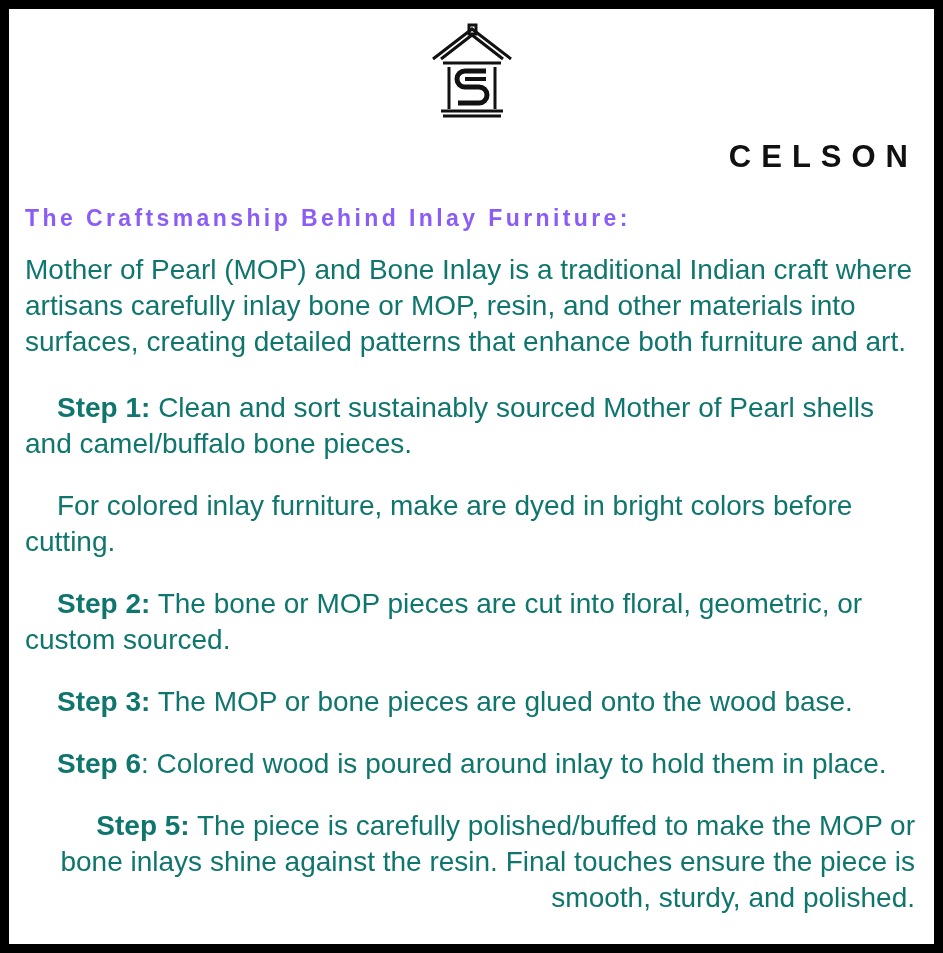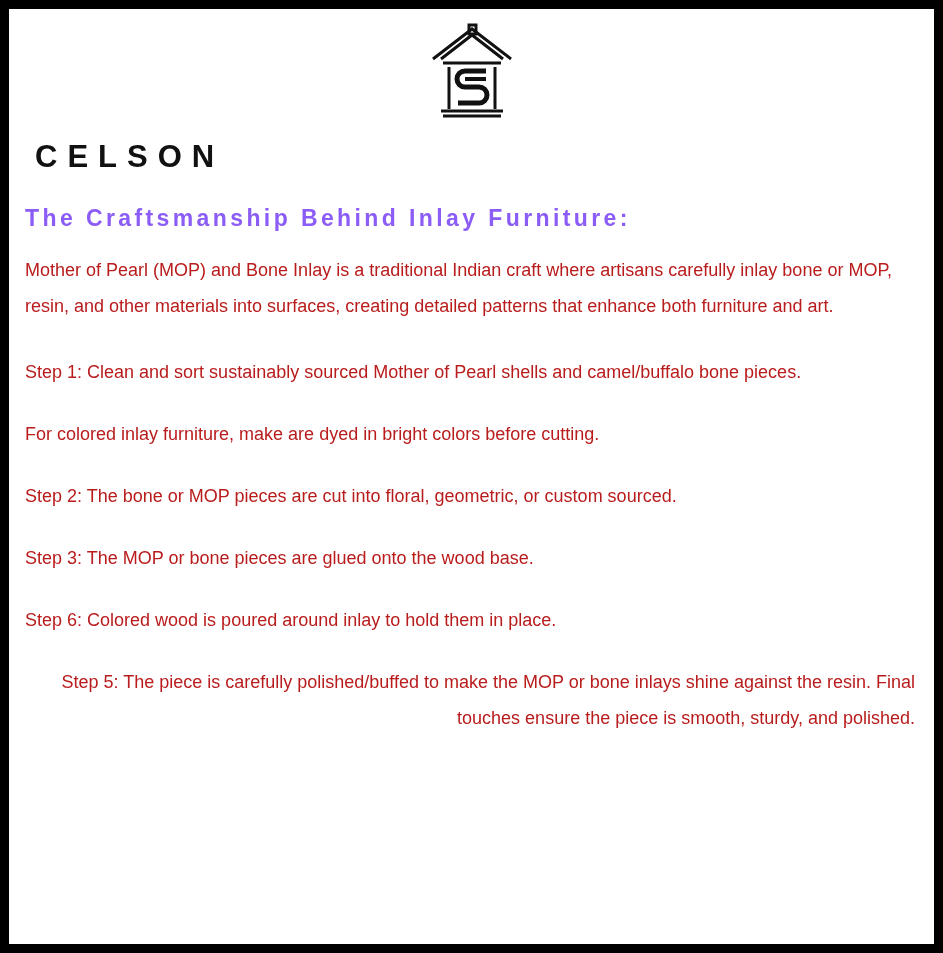--- a/index.html
+++ b/index.html
@@ -17,21 +17,21 @@
   .page {
     box-sizing: border-box;
     width: 943px;
     height: 953px;
     border: 9px solid #000000;
     background: #ffffff;
     padding: 10px 16px 0 16px;
     position: relative;
   }
   .brand-block {
-    text-align: left;
+    text-align: right;
     padding-top: 4px;
   }
   .logo-mark {
     display: block;
     margin: 0 auto;
   }
   .brand-name {
     margin-top: 16px;
     font-size: 31px;
     font-weight: 700;
@@ -44,31 +44,32 @@
     margin-top: 30px;
     font-size: 23px;
     font-weight: 700;
     letter-spacing: 3.4px;
     color: #8b5cf6;
   }
   .body-copy {
     margin-top: 20px;
   }
   .para {
-    font-size: 18px;
+    font-size: 28px;
     line-height: 36px;
-    color: #b91c1c;
+    color: #0f766e;
     margin: 0 0 26px 0;
     max-width: 890px;
   }
   .para.intro {
     margin-bottom: 30px;
   }
   .step-label {
-    font-weight: 400;
+    font-weight: 700;
+    margin-left: 32px;
   }
   .last {
     margin-bottom: 0;
     text-align: right;
   }
 </style>
 </head>
 <body>
 
 <div class="page">

